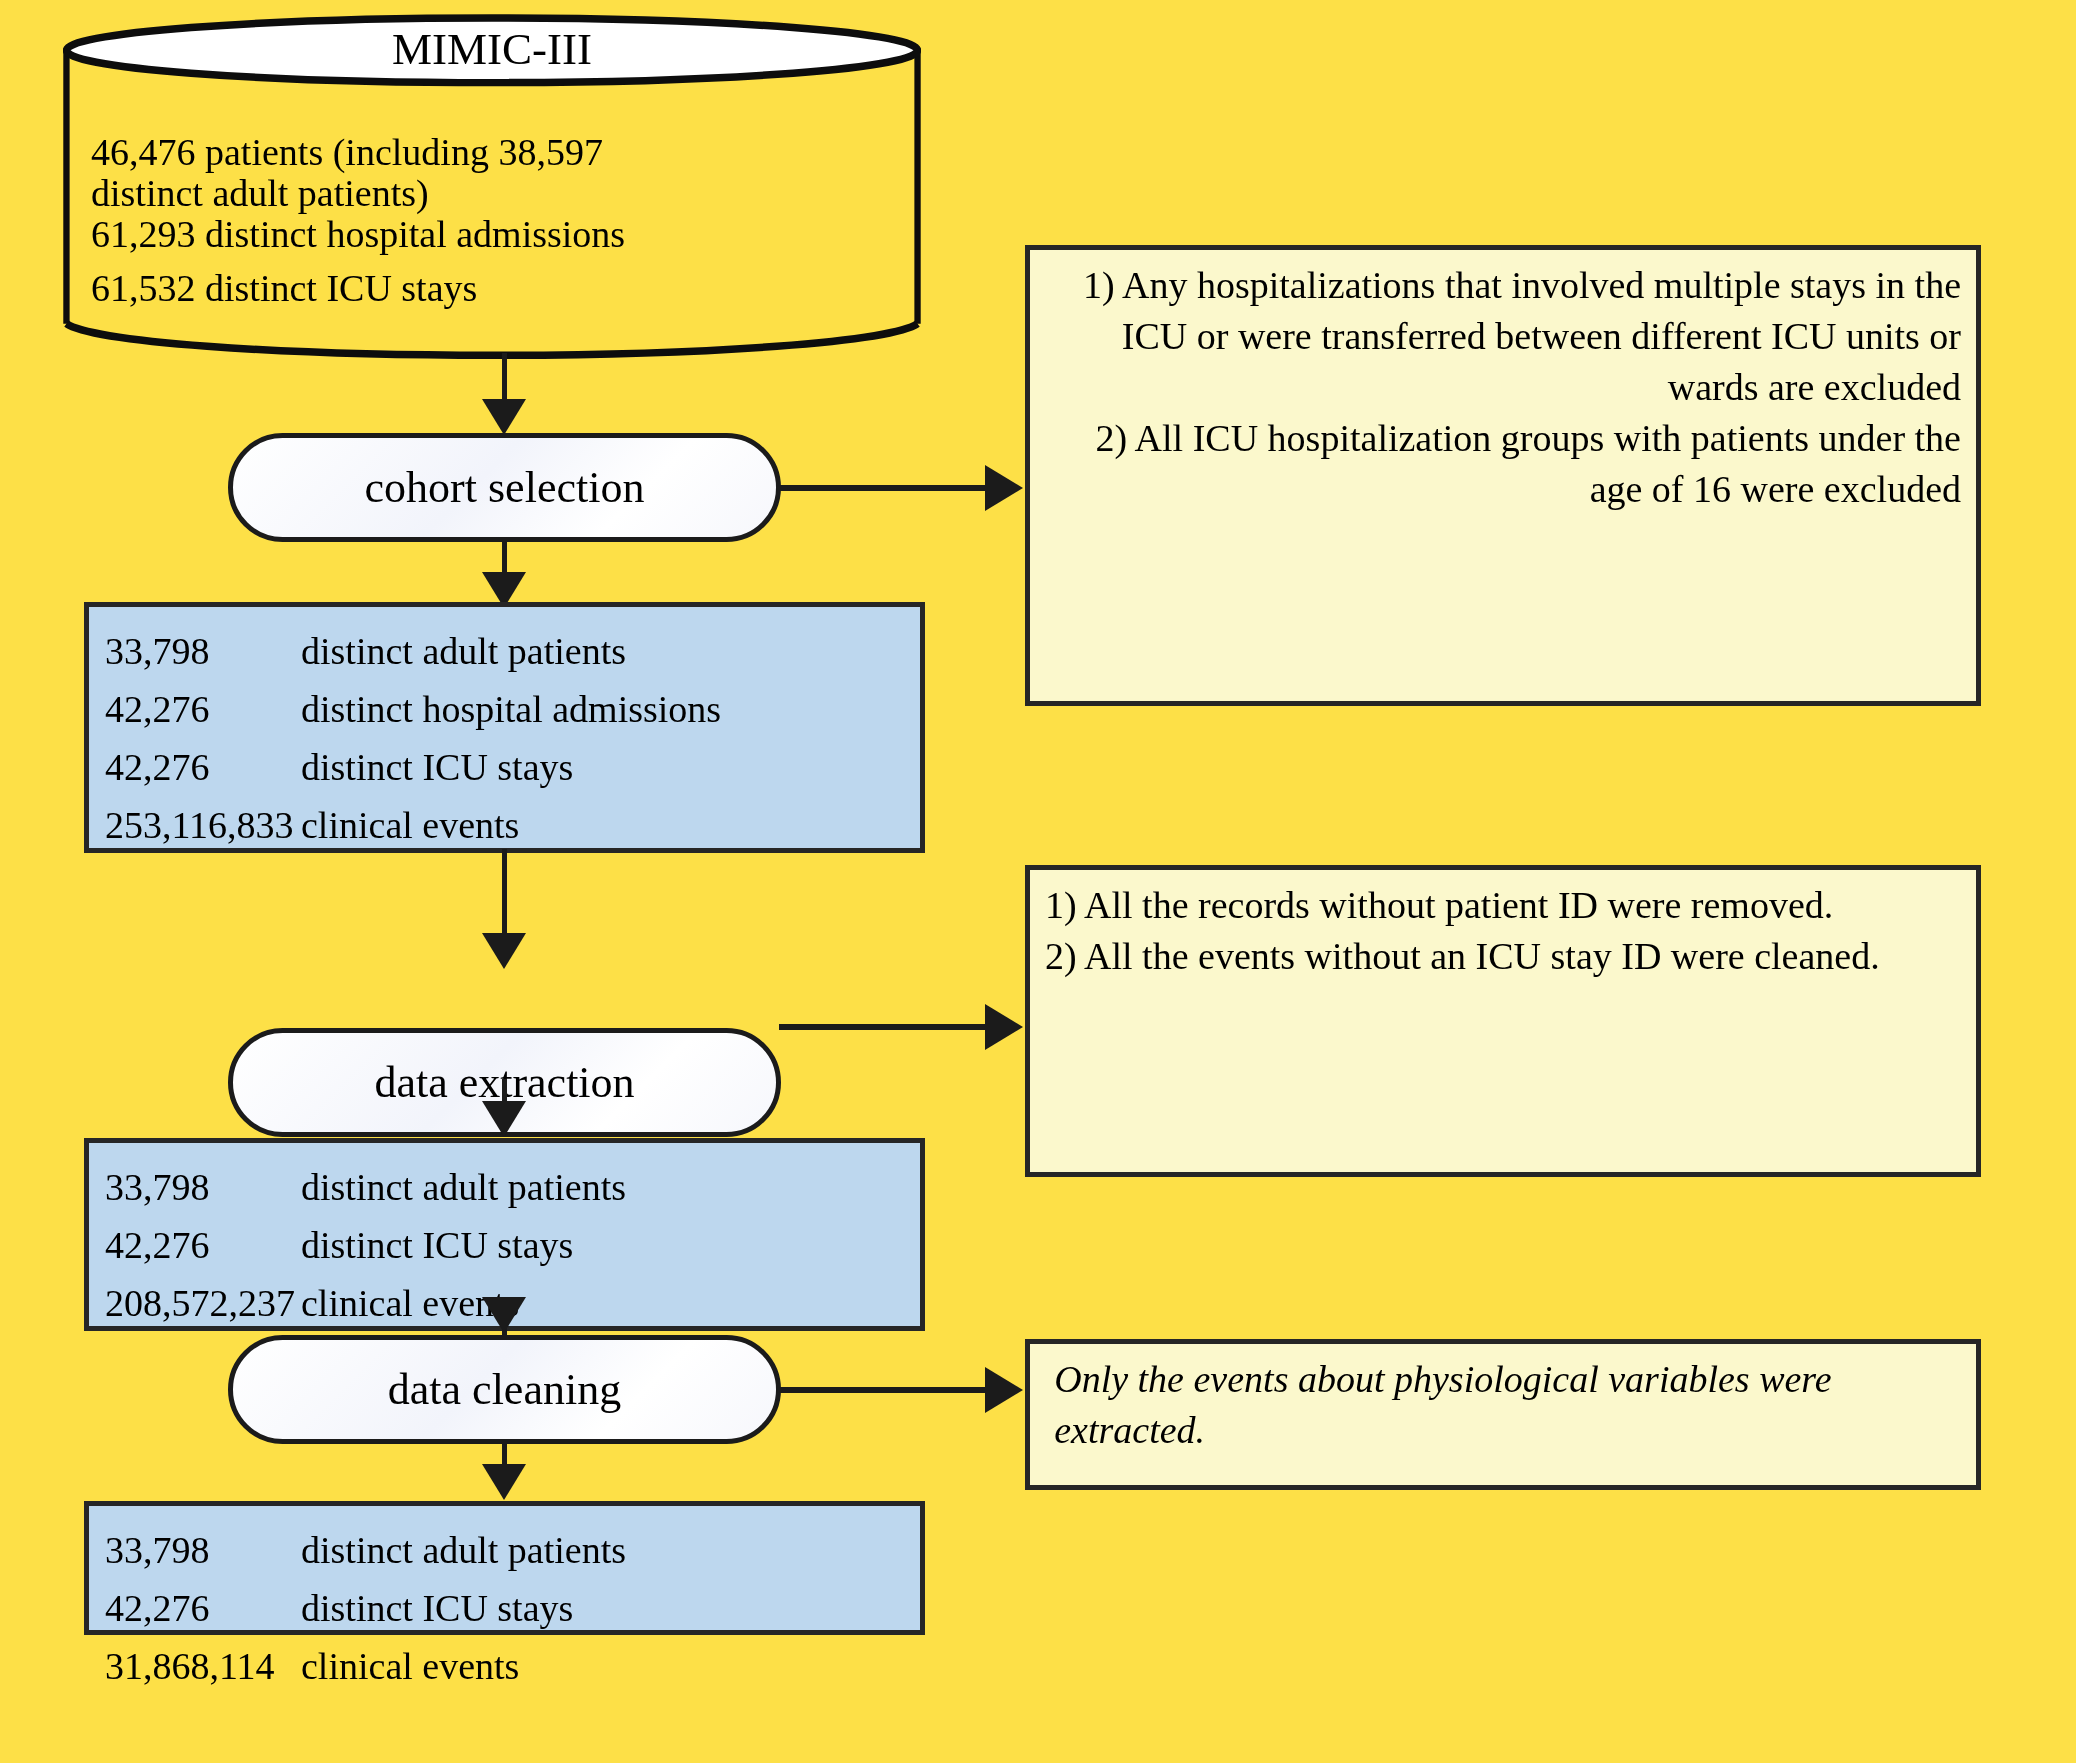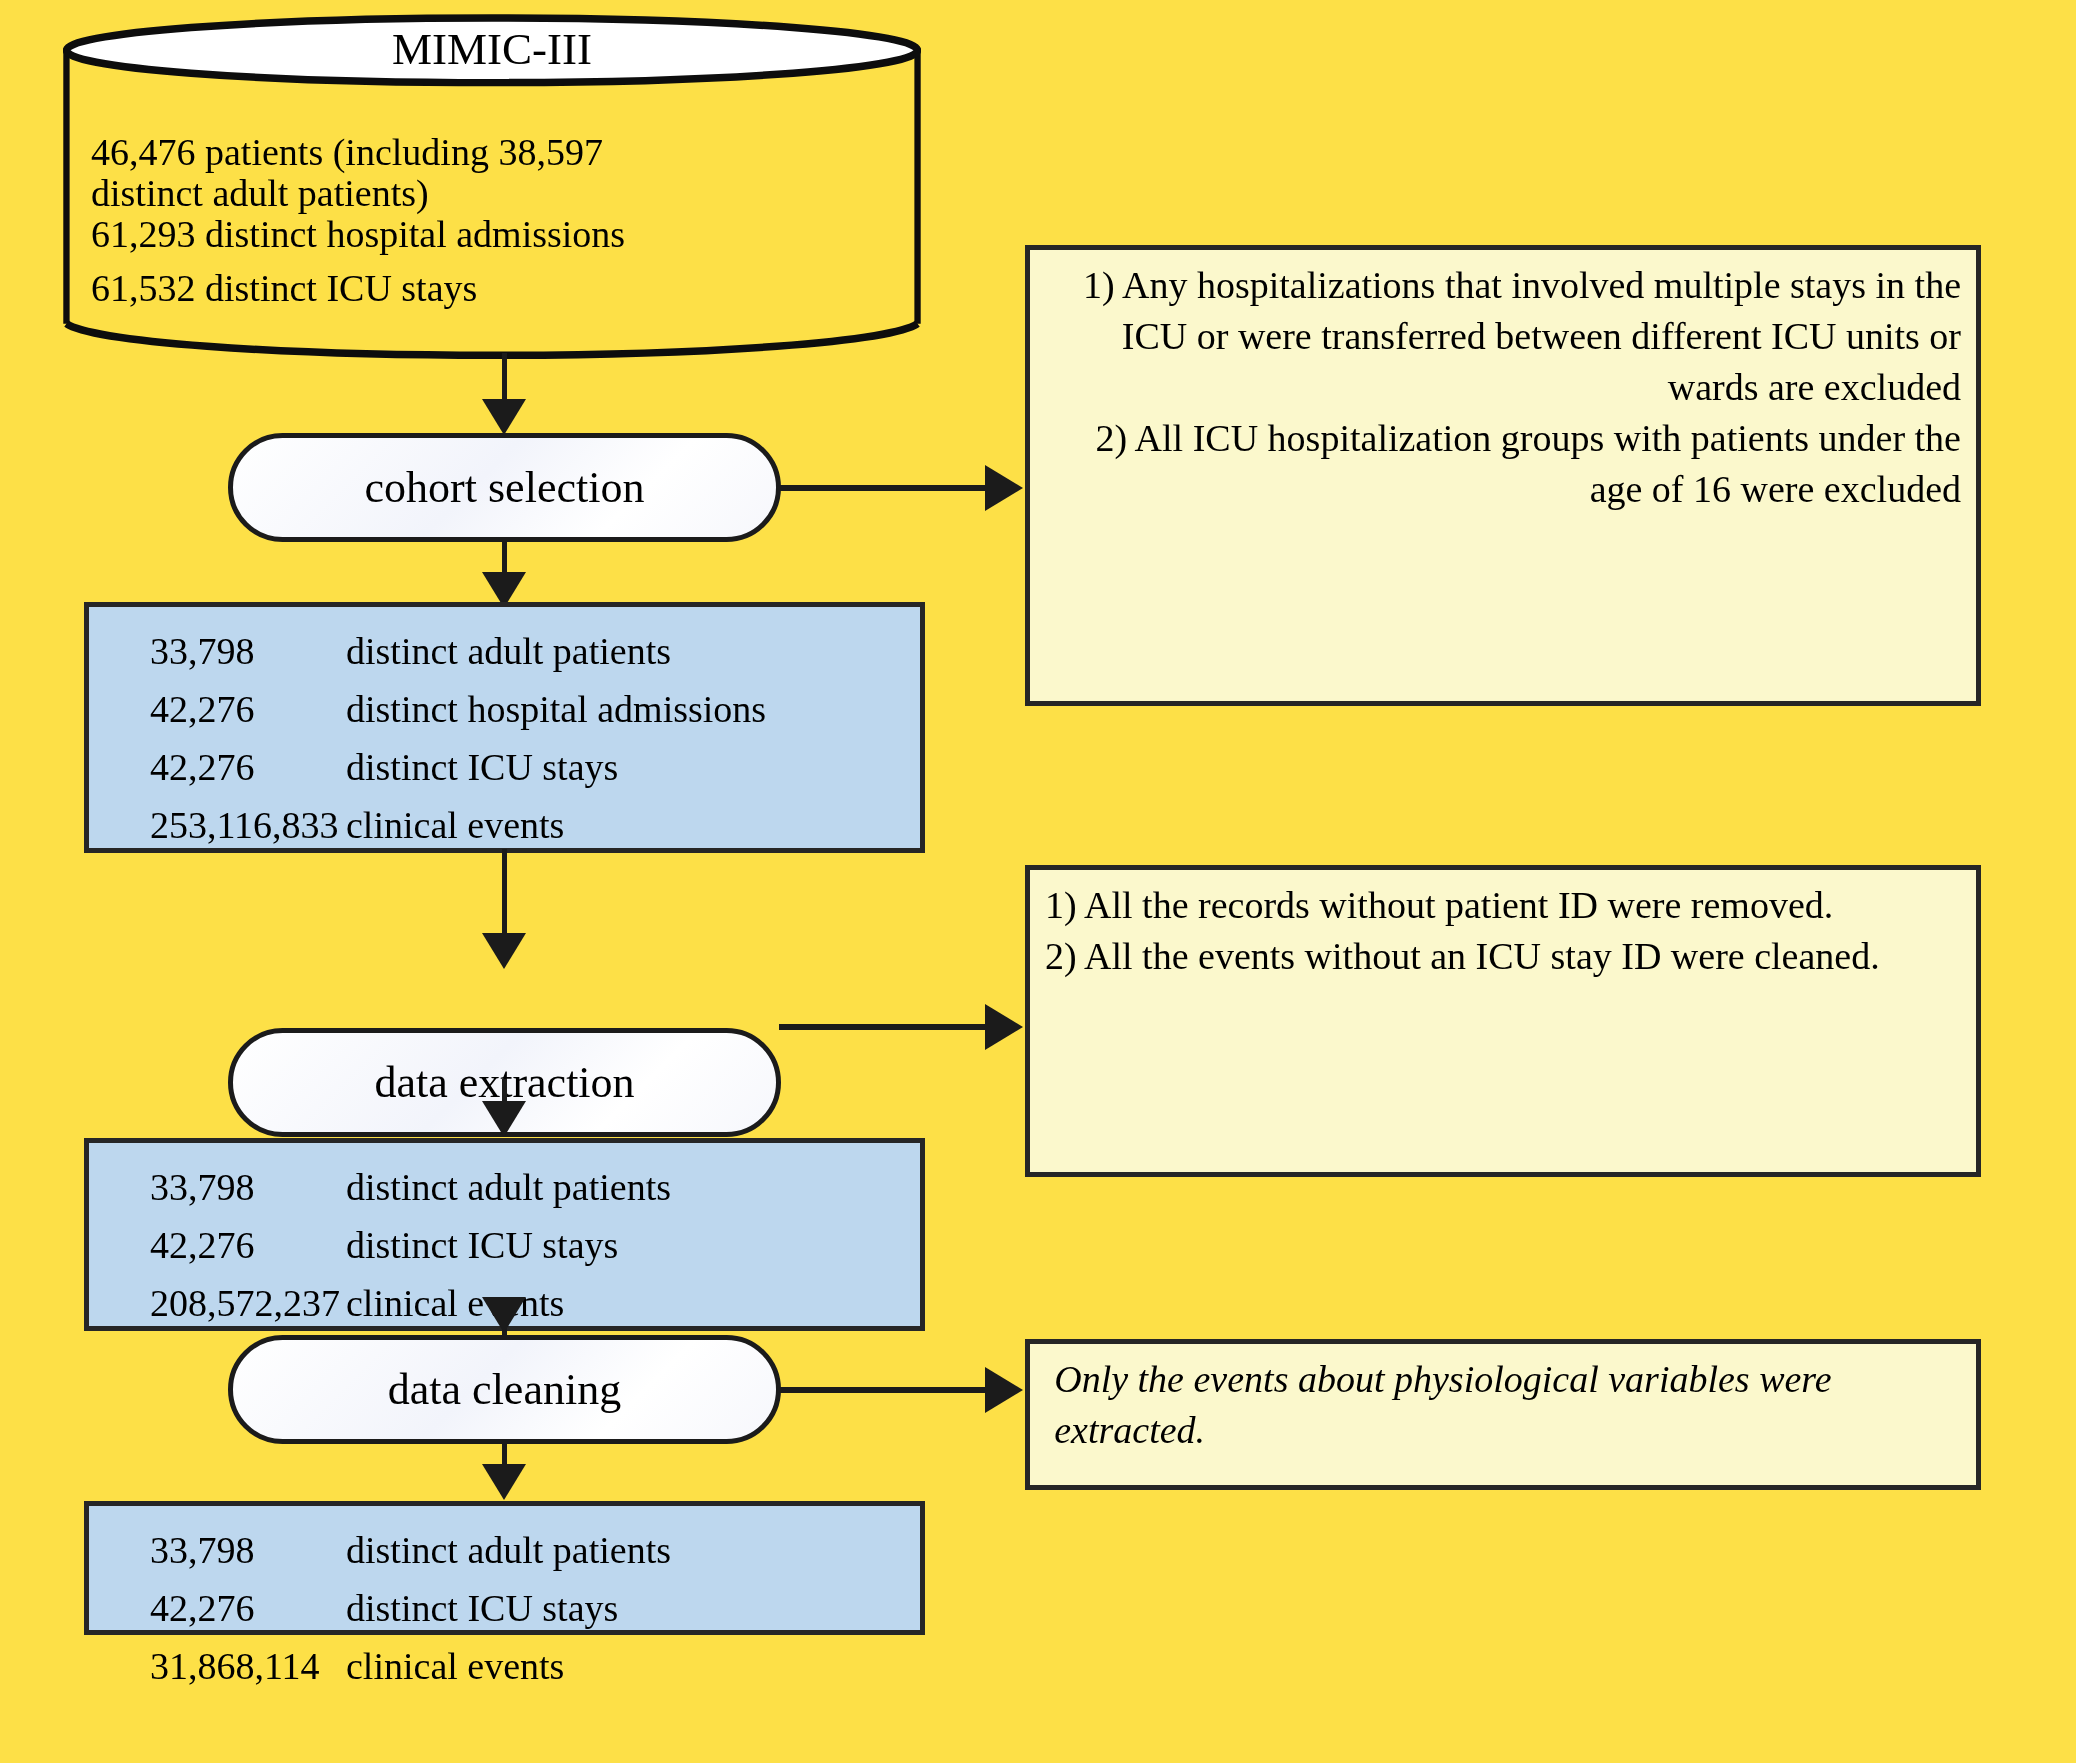--- a/index.html
+++ b/index.html
@@ -49,21 +49,21 @@
     width:841px;
     border:5.2px solid #262626;
     background:#bdd7ee;
     box-sizing:border-box;
     padding:15px 16px 14px 16px;
     color:#000;
   }
   .bb1{ top:602px; height:251px; }
   .bb2{ top:1007px; height:195px; }
   .bb3{ top:1590px; height:134px; }
-  .brow{ display:flex; align-items:flex-end; font-size:38px; line-height:1.53;margin-left:45px; }
+  .brow{ display:flex; align-items:flex-end; font-size:38px; line-height:1.53; }
   .bnum{ display:inline-block; min-width:196px; }
   .blbl{ display:inline-block; }
 
   
   .yellowbox{
     left:1025px;
     width:956px;
     border:5.2px solid #262626;
     background:#fbf8cc;
     box-sizing:border-box;

